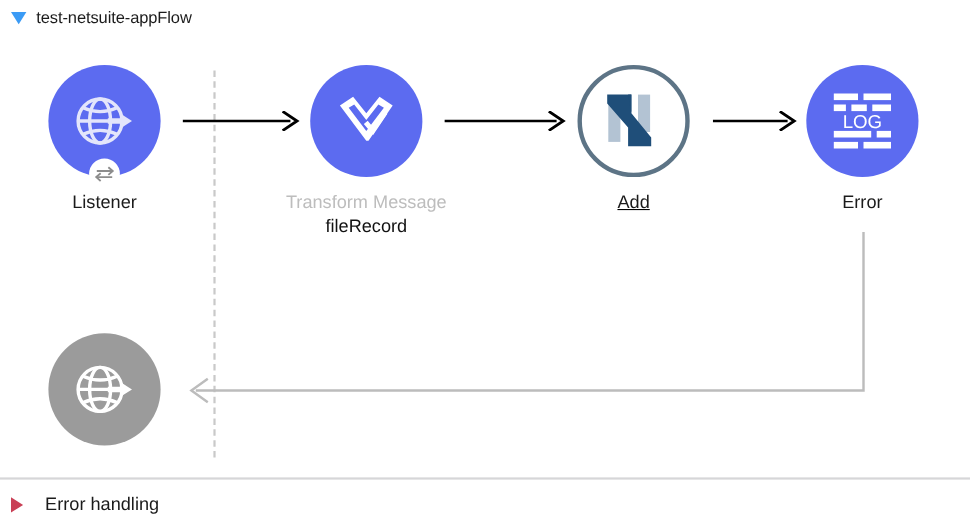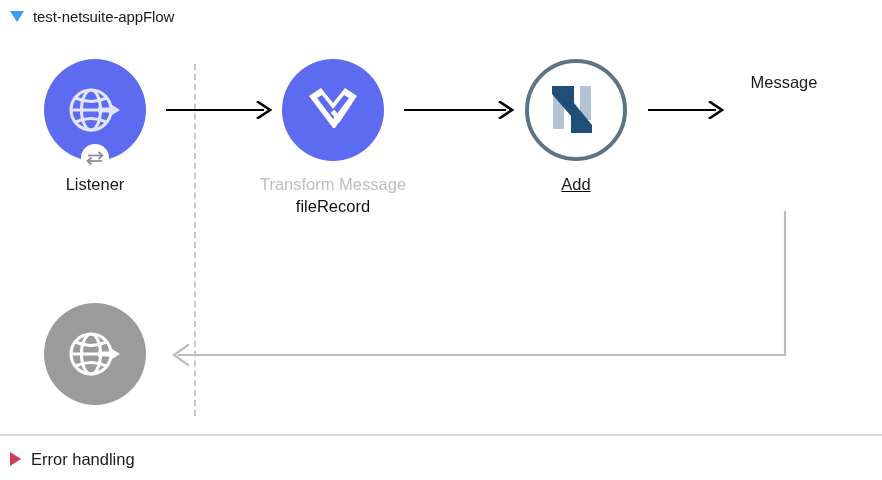--- a/index.html
+++ b/index.html
@@ -145,21 +145,21 @@
     top: 434px;
     height: 2px;
     background: #d6d6d8;
   }
   #error-handling-bar {
     position: absolute;
     left: 10px;
     top: 447px;
     display: flex;
     align-items: center;
-    gap: 10px;
+    gap: 20px;
     height: 24px;
   }
   .caret-right {
     width: 0; height: 0;
     border-top: 7px solid transparent;
     border-bottom: 7px solid transparent;
     border-left: 11px solid #c94056;
   }
   #error-handling-label {
     font-size: 16.5px;
@@ -241,21 +241,37 @@
         <rect x="6" y="14" width="11" height="34" fill="#b3c3d3"></rect>
         <rect x="33" y="5" width="11" height="34" fill="#b3c3d3"></rect>
         <path d="M 5 5 L 27 5 L 27 22 L 45 44 L 45 52 L 24 52 L 24 35 L 5 13 Z" fill="#1f4e79"></path>
         <path d="M 24 5 L 27 5 L 27 22 Z" fill="#1f4e79"></path>
       </svg>
     </div>
     <div class="node-label">Add</div>
   </div>
 
   <div class="node" id="node-logger">
-    <div class="node-label">Message</div>
+    <div class="circle purple">
+      <svg width="60" height="54" viewBox="0 0 60 54">
+        <g fill="#ffffff">
+          <rect x="4" y="2" width="22" height="6"></rect>
+          <rect x="31" y="2" width="25" height="6"></rect>
+          <rect x="4" y="12" width="11" height="6"></rect>
+          <rect x="20" y="12" width="14" height="6"></rect>
+          <rect x="39" y="12" width="17" height="6"></rect>
+          <rect x="4" y="36" width="34" height="6"></rect>
+          <rect x="43" y="36" width="13" height="6"></rect>
+          <rect x="4" y="46" width="22" height="6"></rect>
+          <rect x="31" y="46" width="25" height="6"></rect>
+        </g>
+        <text x="30" y="33" text-anchor="middle" font-family="'Liberation Sans', sans-serif" font-size="17" fill="#ffffff">LOG</text>
+      </svg>
+    </div>
+    <div class="node-label">Error</div>
   </div>
 
   <div class="node" id="node-error-source">
     <div class="circle grey">
       <svg width="60" height="60" viewBox="0 0 60 60">
         <g fill="none" stroke="#ffffff" stroke-width="3.1">
           <circle cx="26" cy="30" r="20"></circle>
           <ellipse cx="26" cy="30" rx="9.5" ry="20"></ellipse>
           <line x1="6" y1="30" x2="46" y2="30"></line>
           <path d="M 10.5 18 Q 26 25 41.5 18"></path>

